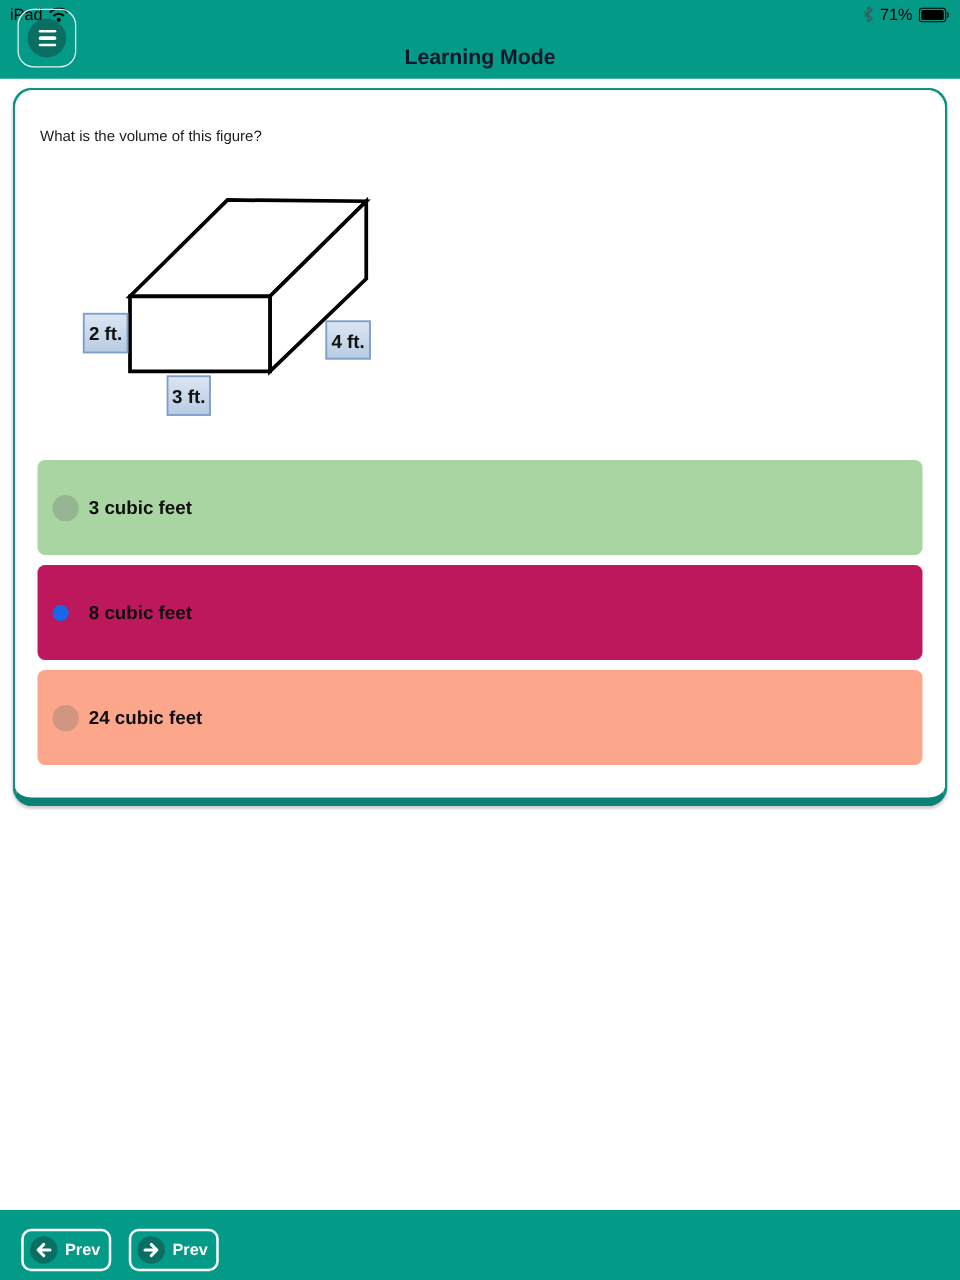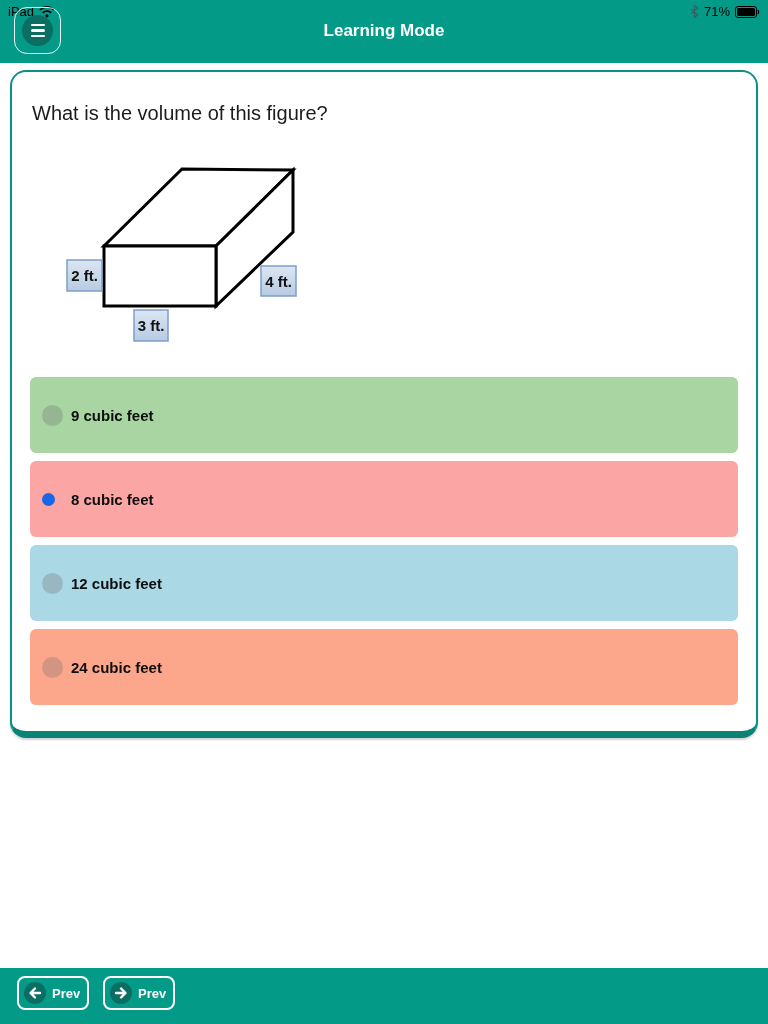--- a/index.html
+++ b/index.html
@@ -26,22 +26,22 @@
     height: 20px; padding: 3px 8px 0 8px;
     font-size: 13px; color: #000;
   }
   .status-left { display: flex; align-items: center; gap: 5px; flex: 1; }
   .status-time { flex: 1; text-align: center; font-weight: 500; }
   .status-right { display: flex; align-items: center; gap: 5px; flex: 1; justify-content: flex-end; }
   .carrier { font-size: 13px; }
   .batt-pct { font-size: 13px; }
   .apptitle {
     text-align: center;
-    color: #ffffff; font-weight: bold; font-size: 17px;
-    margin-top: 1px;
+    color: #0f172a; font-weight: bold; font-size: 17px;
+    margin-top: 16px;
   }
   .menu-btn {
     position: absolute; top: 7px; left: 14px;
     width: 47px; height: 47px;
     background: transparent;
     border: 1.5px solid rgba(255,255,255,0.9);
     border-radius: 13px;
     cursor: pointer;
     display: flex; align-items: center; justify-content: center;
   }
@@ -61,21 +61,21 @@
     position: absolute; top: 70px; left: 10px;
     width: 748px;
     background: #fff;
     border: 2px solid var(--card-border);
     border-bottom: 7px solid var(--card-border-bottom);
     border-radius: 16px;
     padding: 30px 18px 26px 18px;
     box-shadow: 0 2px 2px rgba(0,0,0,0.18);
   }
   .question {
-    font-size: 20px; color: #1c1c1c;
+    font-size: 12px; color: #1c1c1c;
     padding-left: 2px;
   }
   .figure-wrap { margin: 33px 0 0 26px; height: 195px; }
   .figure-svg text {
     font-family: "Liberation Sans", sans-serif;
     font-weight: bold; font-size: 15px; fill: #111;
   }
 
   
   .options { margin-top: 24px; display: flex; flex-direction: column; gap: 8px; }
@@ -98,22 +98,22 @@
     background: var(--selected-dot);
   }
   .option.selected .dot { display: block; }
   .option-label { font-size: 15px; font-weight: bold; color: #0e0e0e; }
 
   
   .navbar {
     position: absolute; left: 0; top: 968px;
     width: 768px; height: 56px;
     background: var(--teal);
-    display: flex; align-items: flex-end; gap: 14px;
-    padding: 11px 0 14px 17px;
+    display: flex; align-items: center; gap: 14px;
+    padding: 11px 0 4px 17px;
   }
   .nav-btn {
     width: 72px; height: 34px;
     background: transparent;
     border: 2px solid #fff; border-radius: 8px;
     display: flex; align-items: center; gap: 6px;
     padding-left: 5px;
     cursor: pointer;
   }
   .nav-circle {
@@ -190,31 +190,27 @@
         <g>
           <rect x="205" y="108" width="35" height="30" fill="url(#lblGrad)" style="stroke:var(--label-box-border)" stroke-width="1.5"></rect>
           <text x="222.5" y="129" text-anchor="middle">4 ft.</text>
         </g>
       </svg>
     </div>
 
     <div class="options">
       <div class="option" style="background: rgb(168, 213, 162);">
         <span class="radio"></span>
-        <span class="option-label">9 cubic feet</span>
-      </div>
-      <div class="option selected" style="background: #fca5a5;">
+        <span class="option-label">3 cubic feet</span>
+      </div>
+      <div class="option selected" style="background: #be185d;">
         <span class="radio">
             <span class="dot"></span>
           </span>
         <span class="option-label">8 cubic feet</span>
-      </div>
-      <div class="option" style="background: rgb(170, 216, 229);">
-        <span class="radio"></span>
-        <span class="option-label">12 cubic feet</span>
       </div>
       <div class="option" style="background: rgb(252, 167, 140);">
         <span class="radio"></span>
         <span class="option-label">24 cubic feet</span>
       </div>
     </div>
   </main>
 
   <footer class="navbar">
     <button class="nav-btn">

